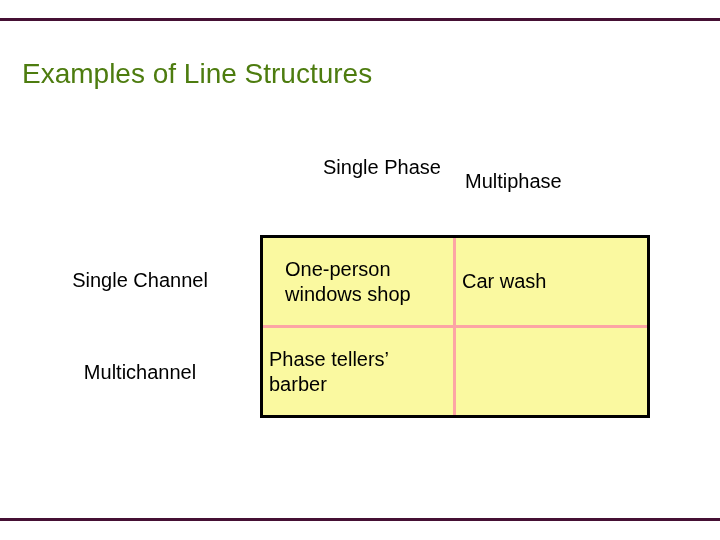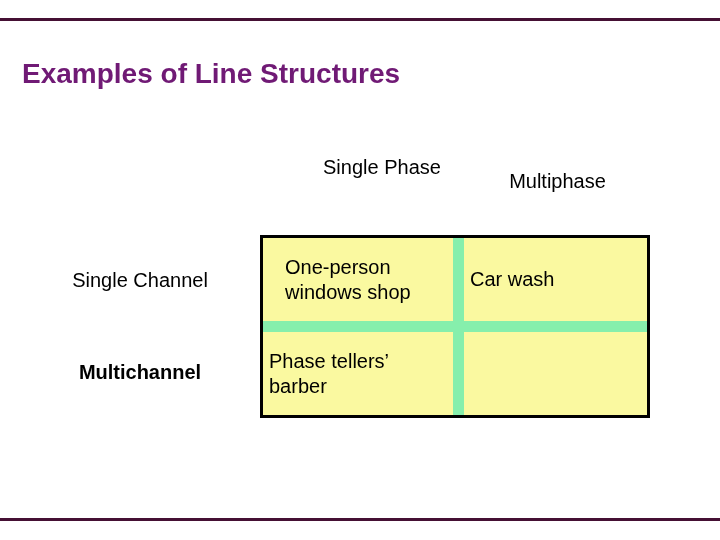--- a/index.html
+++ b/index.html
@@ -30,22 +30,22 @@
     background: #451034;
   }
   .rule-top { top: 18px; }
   .rule-bottom { top: 518px; }
 
   .slide-title {
     position: absolute;
     left: 22px;
     top: 58px;
     font-size: 28px;
-    font-weight: bold;
-    color: #701a75;
+    font-weight: normal;
+    color: #4d7c0f;
     letter-spacing: 0px;
     white-space: nowrap;
   }
 
   
   .matrix {
     position: absolute;
     left: 20px;
     top: 145px;
     width: 630px;
@@ -65,54 +65,53 @@
     left: 283px;
     width: 150px;
     text-align: left;
     padding-top: 9px;
     padding-left: 20px;
     box-sizing: border-box;
   }
   .col-head-multi {
     left: 445px;
     width: 185px;
-    text-align: center;
     padding-top: 23px;
     box-sizing: border-box;
   }
 
   
   .row-head {
     position: absolute;
     left: 0;
     width: 240px;
     font-size: 20px;
     color: #000000;
     text-align: center;
     display: flex;
     align-items: center;
     justify-content: center;
   }
   .row-head-1 { top: 90px;  height: 91px; }
-  .row-head-2 { top: 181px; height: 92px; font-weight: bold; }
+  .row-head-2 { top: 181px; height: 92px; }
 
   
   .grid {
     position: absolute;
     left: 240px;
     top: 90px;
     width: 390px;
     height: 183px;
     border: 3px solid #000000;
     box-sizing: border-box;
     display: grid;
     grid-template-columns: 190px 1fr;
     grid-template-rows: 1fr 1fr;
-    background: #86efac;
-    gap: 11px;
+    background: #fca5a5;
+    gap: 3px;
   }
   .cell {
     background: #faf9a0;
     font-size: 20px;
     line-height: 25px;
     color: #000000;
     display: flex;
     flex-direction: column;
     align-items: flex-start;
     justify-content: center;

